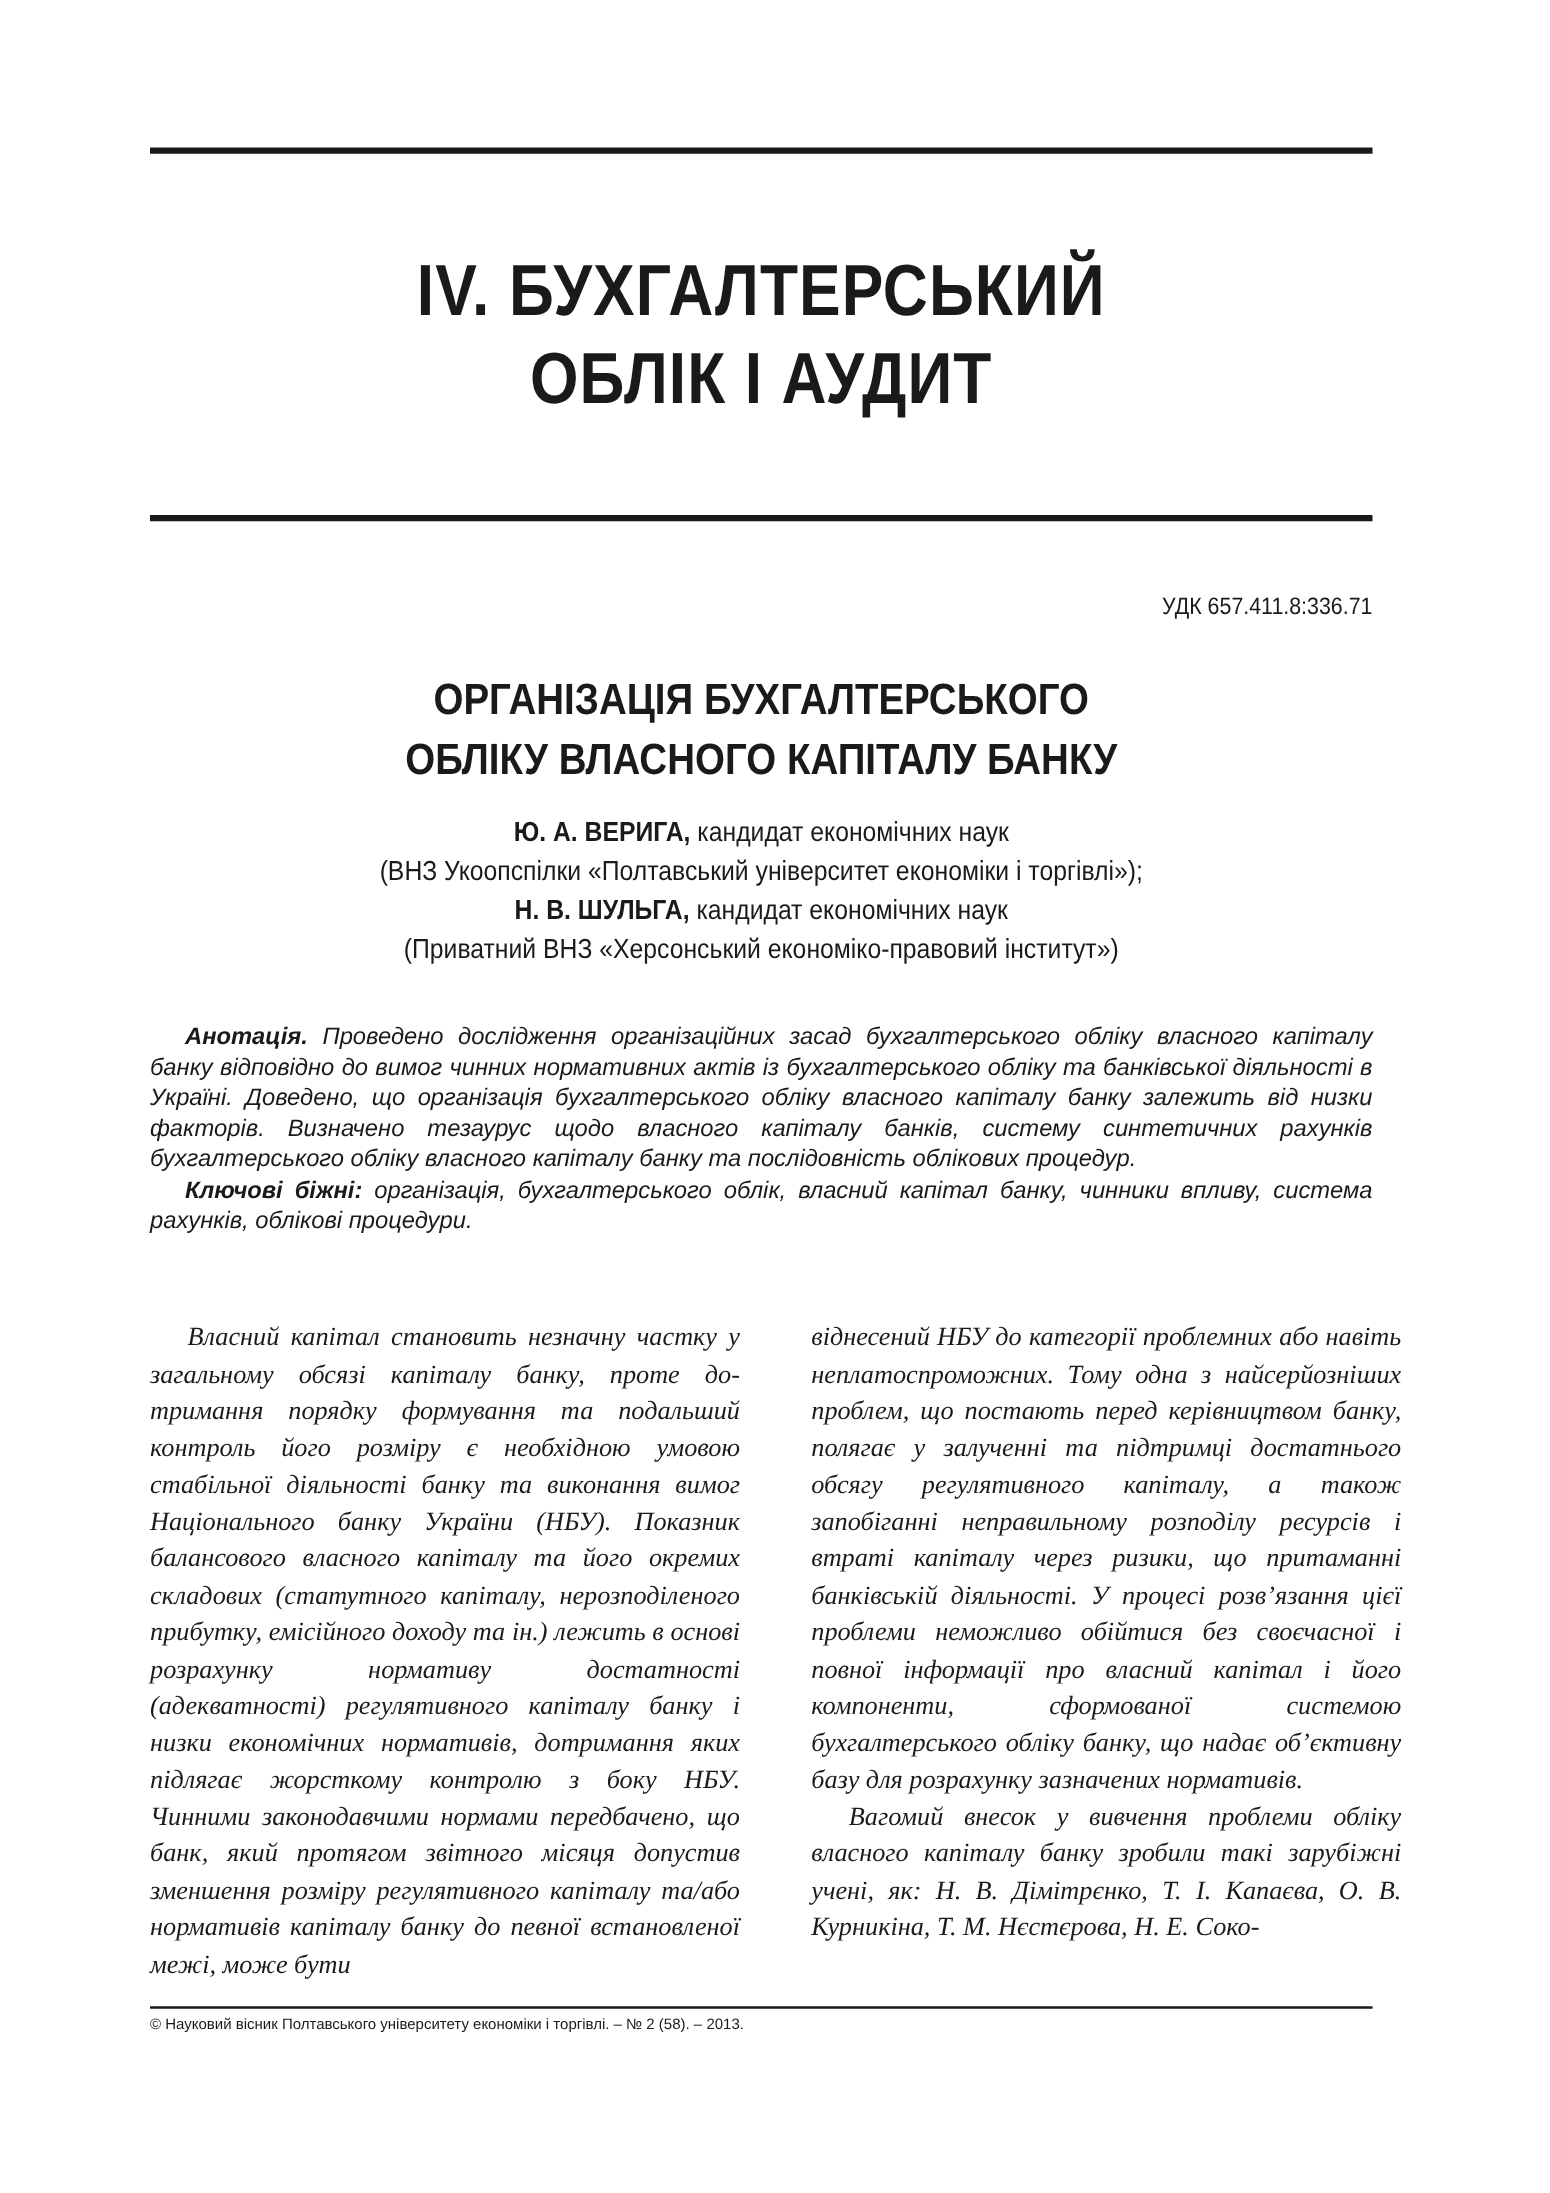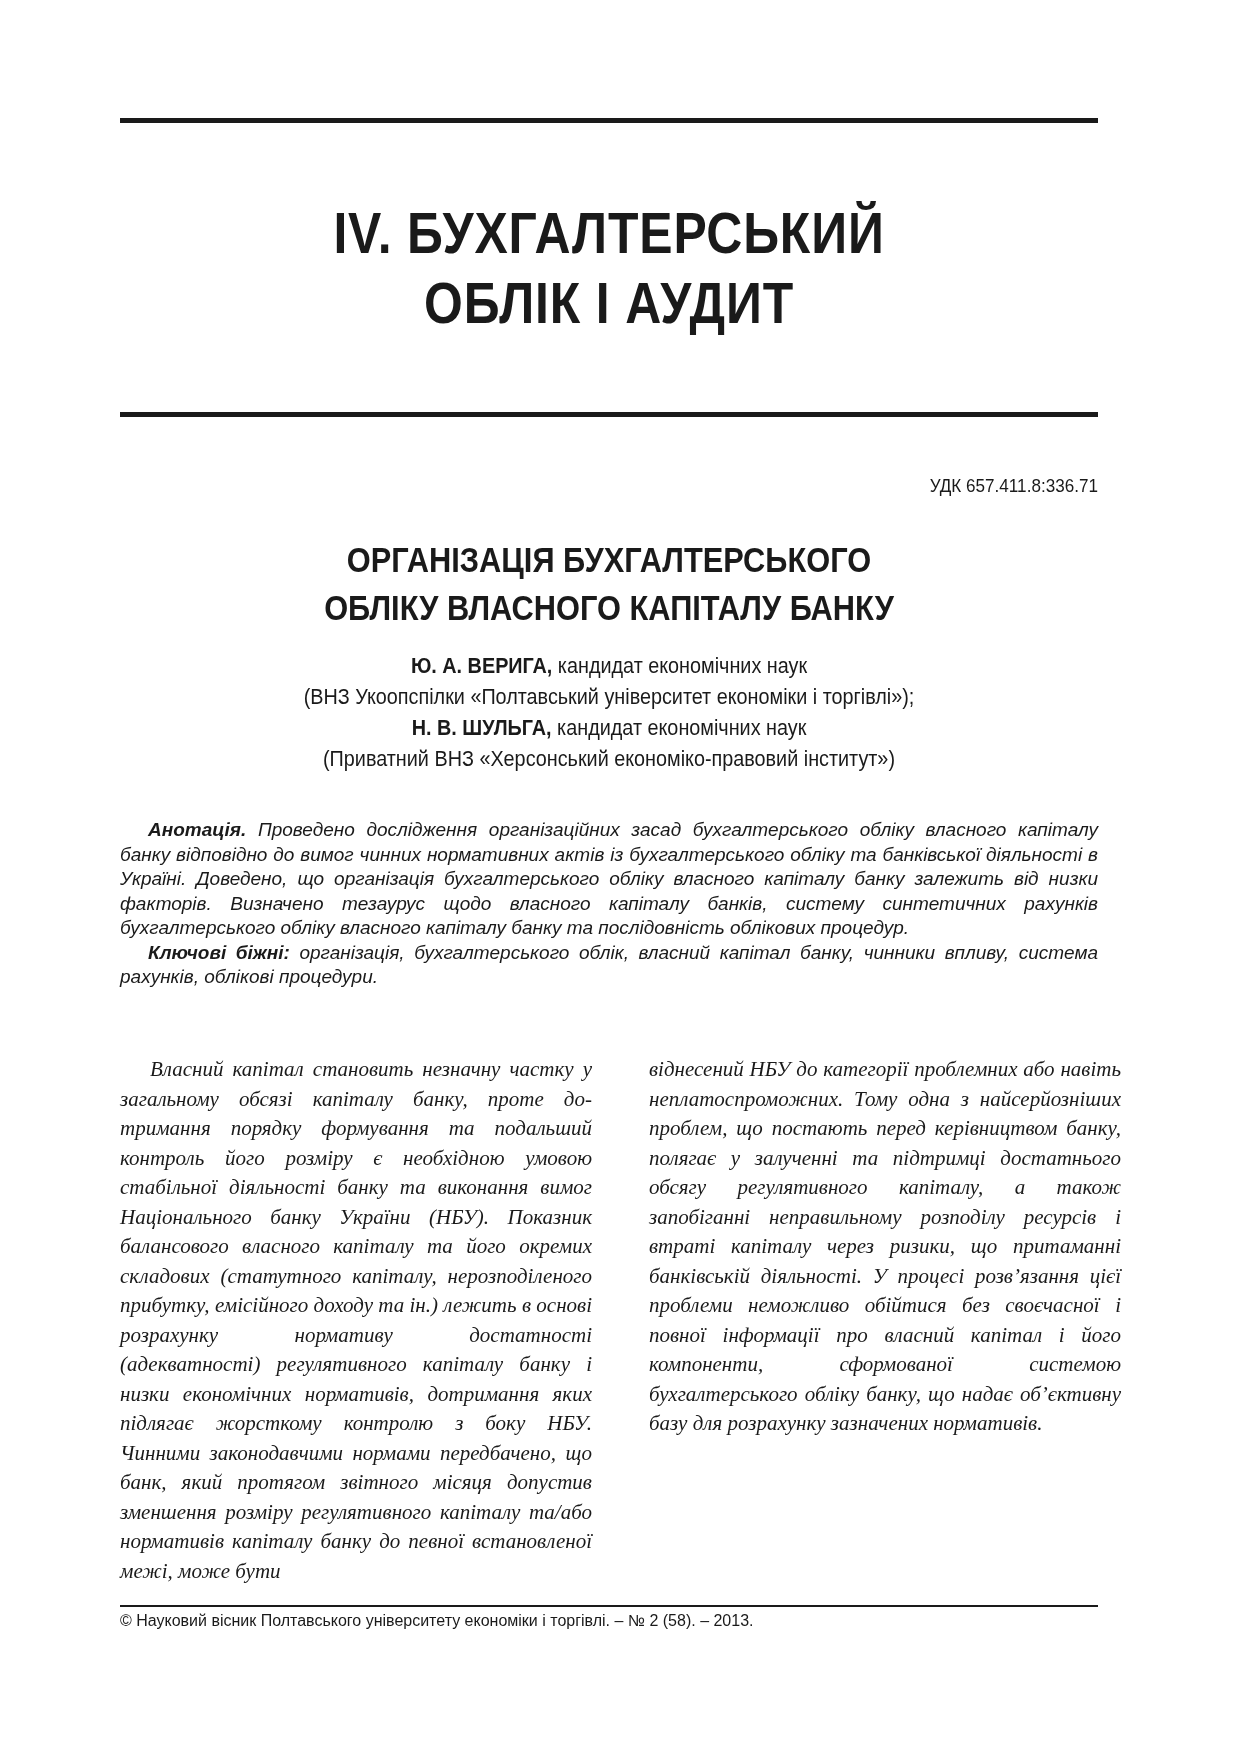--- a/index.html
+++ b/index.html
@@ -44,21 +44,21 @@
     font-family: "Liberation Serif", serif; font-size: 21px; line-height: 29.5px;
     text-align: justify; hyphens: manual; font-style: italic;
   }
   .col-left { left: 120px; }
   .col-right { left: 649px; }
   .col p { margin: 0; }
   .col .indent { text-indent: 30px; }
   .footer-rule { position: absolute; left: 120px; width: 978px; top: 1605px; height: 2px; background: #1a1a1a; }
   .footer {
     position: absolute; left: 120px; top: 1612px;
-    font-family: "Liberation Sans", sans-serif; font-size: 16px;
+    font-family: "Liberation Sans", sans-serif; font-size: 12px;
   }
 </style>
 </head>
 <body>
 
 <div class="rule rule-top"></div>
 
 <div class="section-title">
   <div>IV.  БУХГАЛТЕРСЬКИЙ</div>
   <div>ОБЛІК  І  АУДИТ</div>
@@ -88,16 +88,17 @@
   <p class="indent"><span class="lbl">Анотація.</span><span> Проведено дослідження організаційних засад бухгалтерського обліку власного капіталу банку відповідно до вимог чинних нормативних актів із бухгалтерського обліку та банківської діяльності в Україні. Доведено, що організація бухгалтерського обліку власного капіталу банку залежить від низки факторів. Визначено тезаурус щодо власного капіталу банків, систему синтетичних рахунків бухгалтерського обліку власного капіталу банку та послідовність облікових процедур.</span></p>
   <p class="indent"><span class="lbl">Ключові біжні:</span><span> організація, бухгалтерського облік, власний капітал банку, чинники впливу, система рахунків, облікові процедури.</span></p>
 </div>
 
 <div class="col col-left">
   <p class="indent">Власний капітал становить незначну частку у загальному обсязі капіталу банку, проте до­тримання порядку формування та подальший контроль його розміру є необхідною умовою стабільної діяльності банку та виконання ви­мог Національного банку України (НБУ). По­казник балансового власного капіталу та його окремих складових (статутного капіталу, не­розподіленого прибутку, емісійного доходу та ін.) лежить в основі розрахунку нормативу до­статності (адекватності) регулятивного капіта­лу банку і низки економічних нормативів, до­тримання яких підлягає жорсткому контролю з боку НБУ. Чинними законодавчими нормами передбачено, що банк, який протягом звітного місяця допустив зменшення розміру регуля­тивного капіталу та/або нормативів капіталу банку до певної встановленої межі, може бути</p>
 </div>
 
 <div class="col col-right">
   <p>віднесений НБУ до категорії проблемних або навіть неплатоспроможних. Тому одна з най­серйозніших проблем, що постають перед керівництвом банку, полягає у залученні та підтримці достатнього обсягу регулятивного капіталу, а також запобіганні неправильному розподілу ресурсів і втраті капіталу через ри­зики, що притаманні банківській діяльності. У процесі розв’язання цієї проблеми немож­ливо обійтися без своєчасної і повної інфор­мації про власний капітал і його компоненти, сформованої системою бухгалтерського облі­ку банку, що надає об’єктивну базу для роз­рахунку зазначених нормативів.</p>
+  <p class="indent">Вагомий внесок у вивчення проблеми облі­ку власного капіталу банку зробили такі зару­біжні учені, як: Н. В. Дімітрєнко, Т. І. Капаєва, О. В. Курникіна, Т. М. Нєстєрова, Н. Е. Соко-</p>
 </div>
 
 <div class="footer-rule"></div>
 <div class="footer">© Науковий вісник Полтавського університету економіки і торгівлі. – № 2 (58). – 2013.</div>
 
 </body></html>

